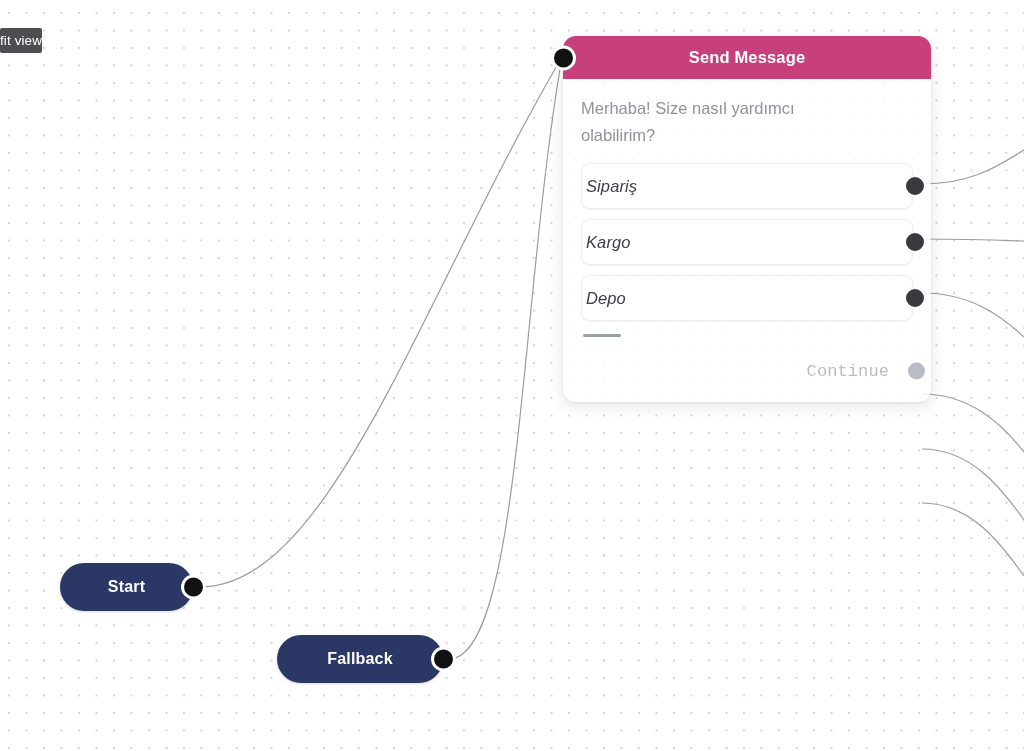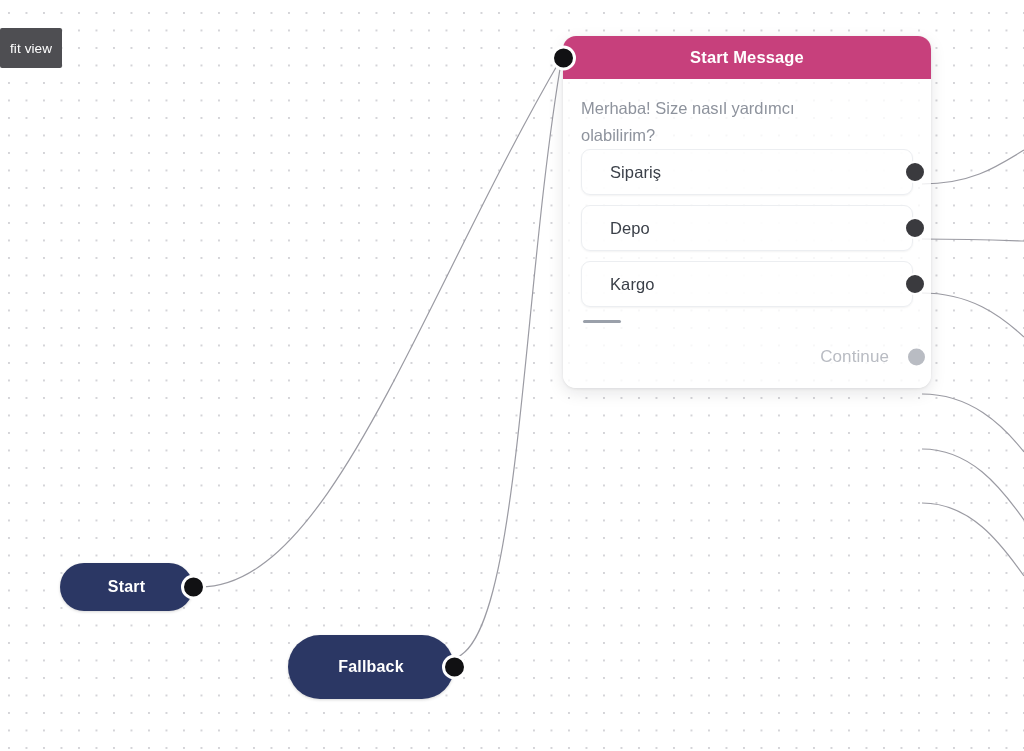--- a/index.html
+++ b/index.html
@@ -22,24 +22,24 @@
     background-image: radial-gradient(circle at 1px 1px, #d4d4d8 1px, transparent 0);
     background-size: 17.5px 17.5px;
     background-position: 8px 12px;
   }
 
   
   #fitview {
     position: absolute;
     left: 0px;
     top: 28px;
-    height: 40px;
-    display: flex;
-    align-items: center;
-    padding: 0 10px;
+    height: 25px;
+    display: flex;
+    align-items: center;
+    padding: 0 0;
     background: #4e4e52;
     color: #ffffff;
     font-size: 13.5px;
     letter-spacing: .1px;
     border-radius: 2px;
     z-index: 60;
     user-select: none;
   }
 
   
@@ -81,21 +81,21 @@
     border-radius: 50%;
     background: #111113;
     border: 3px solid #ffffff;
     box-sizing: content-box;
     z-index: 40;
   }
 
   #start-node  { left: 60px;  top: 563px; width: 133px; height: 48px; }
   #start-handle{ right: -13px; top: 50%; transform: translateY(-50%); }
 
-  #fallback-node  { left: 288px; top: 635px; width: 166px; height: 64px; }
+  #fallback-node  { left: 277px; top: 635px; width: 166px; height: 48px; }
   #fallback-handle{ right: -13px; top: 50%; transform: translateY(-50%); }
 
   
   #msg-node {
     position: absolute;
     left: 563px;
     top: 36px;
     width: 368px;
     border-radius: 13px;
     background: rgba(255,255,255,0.80);
@@ -121,35 +121,36 @@
     transform: translateY(-50%);
   }
 
   #msg-body {
     padding: 16px 18px 14px 18px;
   }
   #msg-text {
     color: #8e939d;
     font-size: 16.5px;
     line-height: 27px;
-    margin: 0 0 0 0;
+    margin: 0 0 14px 0;
     max-width: 285px;
   }
 
   .option-row {
     position: relative;
     height: 44px;
     margin-bottom: 10px;
     background: rgba(255,255,255,0.72);
     border: 1px solid #eceef1;
     border-radius: 9px;
     display: flex;
     align-items: center;
-    padding: 0 28px;
+    padding: 0 4px;
     box-shadow: 0 1px 2px rgba(17,17,26,.05);
+    font-style: italic;
   }
   .option-label {
     color: #3b4049;
     font-size: 16.5px;
     letter-spacing: .1px;
   }
   .option-handle {
     position: absolute;
     right: -14px;
     top: 50%;
@@ -176,20 +177,21 @@
     display: flex;
     align-items: center;
     justify-content: flex-end;
     padding-right: 24px;
     margin-top: 4px;
   }
   #continue-label {
     color: #b9bcc3;
     font-size: 17px;
     letter-spacing: .1px;
+    font-family: Liberation Mono, monospace;
   }
   #continue-handle {
     position: absolute;
     right: -14px;
     top: 50%;
     transform: translateY(-50%);
     width: 17px;
     height: 17px;
     border-radius: 50%;
     background: #b9bcc3;
@@ -225,40 +227,40 @@
   </div>
 
   <div id="fallback-node" class="pill-node">
     <span class="pill-label">Fallback</span>
     <span id="fallback-handle" class="handle"></span>
   </div>
 
   <div id="msg-node">
 
     <div id="msg-header">
-      <span>Start Message</span>
+      <span>Send Message</span>
       <span id="msg-target-handle" class="handle"></span>
     </div>
 
     <div id="msg-body">
 
       <p id="msg-text">Merhaba! Size nasıl yardımcı olabilirim?</p>
 
       <div class="option-row">
         <span class="option-label">Sipariş</span>
         <span class="option-handle"></span>
       </div>
 
       <div class="option-row">
+        <span class="option-label">Kargo</span>
+        <span class="option-handle"></span>
+      </div>
+
+      <div class="option-row">
         <span class="option-label">Depo</span>
-        <span class="option-handle"></span>
-      </div>
-
-      <div class="option-row">
-        <span class="option-label">Kargo</span>
         <span class="option-handle"></span>
       </div>
 
       <div id="divider"></div>
 
 
 
 
       <div id="continue-row">
         <span id="continue-label">Continue</span>

